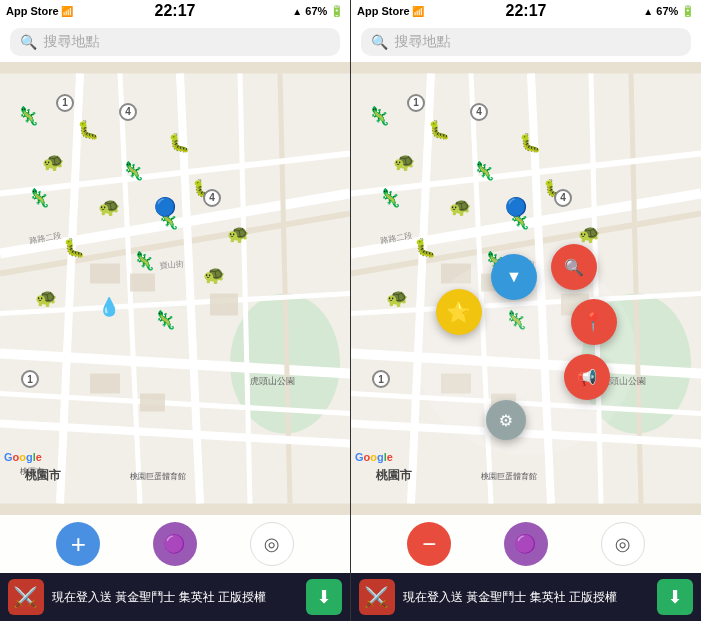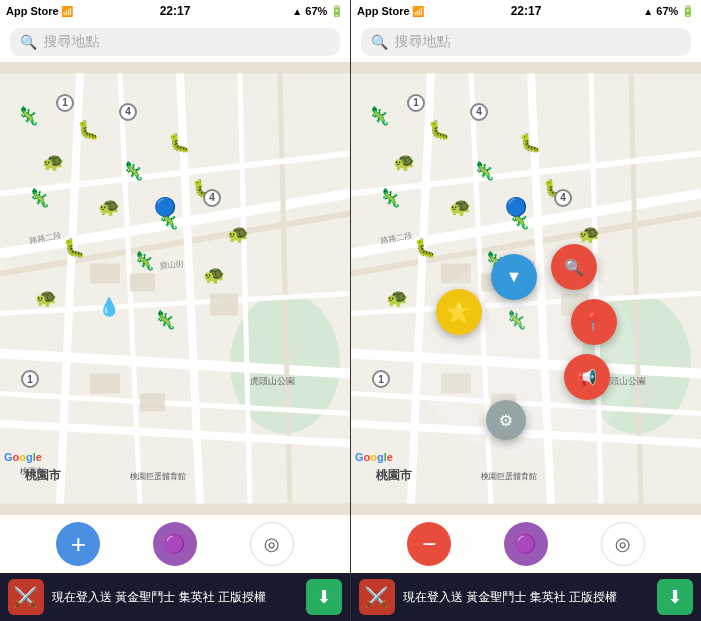--- a/index.html
+++ b/index.html
@@ -39,21 +39,21 @@
     }
     .status-left {
       display: flex;
       align-items: center;
       gap: 3px;
     }
     .status-center {
       position: absolute;
       left: 50%;
       transform: translateX(-50%);
-      font-size: 12px;
+      font-size: 16px;
       font-weight: 600;
     }
     .status-right {
       display: flex;
       align-items: center;
       gap: 3px;
       font-size: 11px;
     }
 
     

